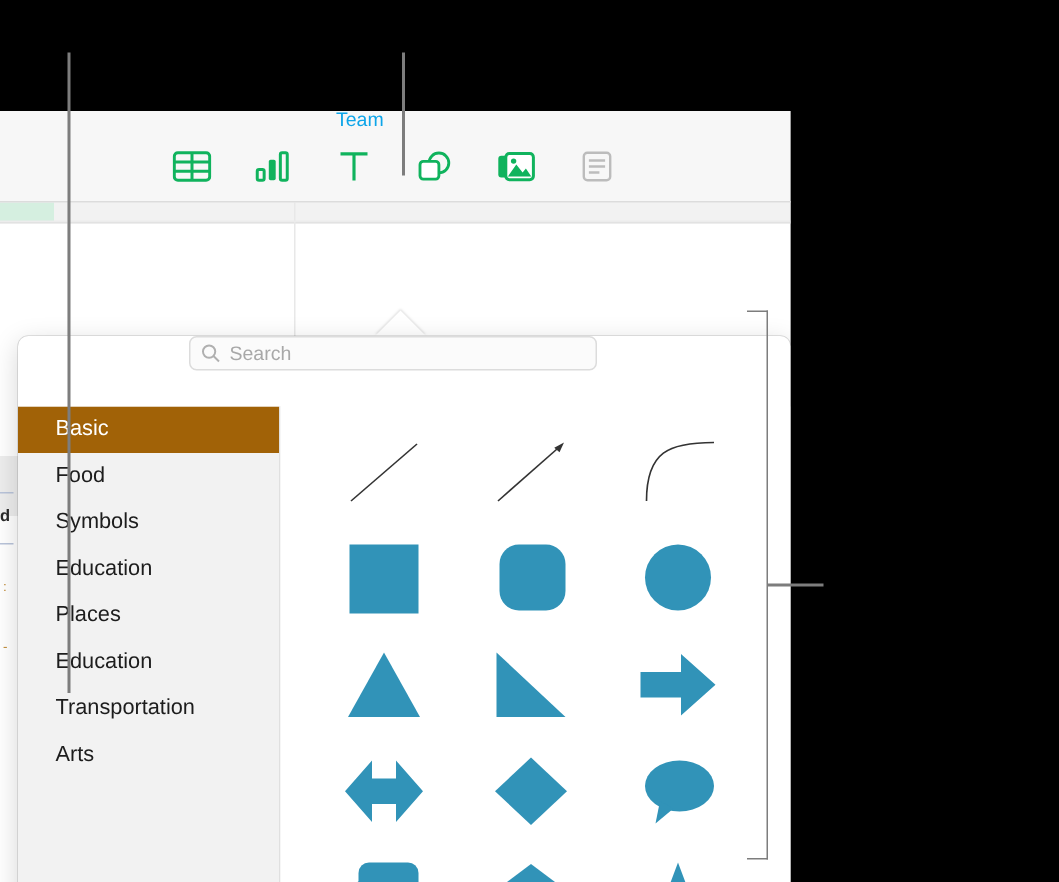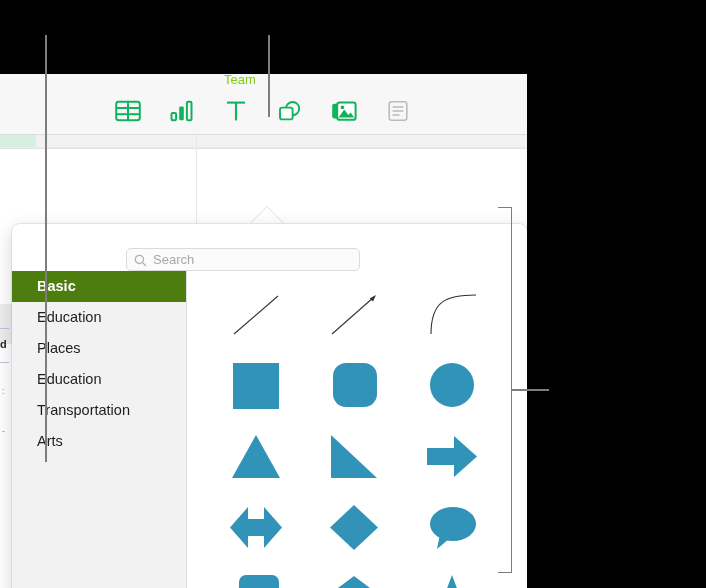--- a/index.html
+++ b/index.html
@@ -140,22 +140,22 @@
     width: 0; height: 0;
     border-left: 17px solid transparent;
     border-right: 17px solid transparent;
     border-bottom: 17px solid #ffffff;
     filter: drop-shadow(0 -1px 0.6px rgba(0,0,0,0.13));
   }
 
   .search-wrap {
     position: absolute;
     left: 114px;
-    top: 24px;
-    width: 234px;
+    top: 0;
+    width: 272px;
     height: 23px;
   }
   .search-field {
     width: 100%;
     height: 100%;
     box-sizing: border-box;
     border: 1px solid #dcdcdc;
     border-radius: 5px;
     background: #fbfbfb;
     padding: 0 8px 0 26px;
@@ -187,23 +187,22 @@
   }
   .cat-item {
     height: 31px;
     line-height: 31px;
     padding-left: 25px;
     font-size: 14.5px;
     color: #1d1d1d;
     white-space: nowrap;
   }
   .cat-item.selected {
-    background: #4d7c0f;
+    background: #a16207;
     color: #ffffff;
-    font-weight: bold;
   }
 
   
   .shape-pane {
     position: absolute;
     left: 175px;
     top: 47px;
     width: 340px;
     height: 391px;
     background: #ffffff;
@@ -233,21 +232,21 @@
   
   .callout-line {
     position: absolute;
     background: #7d7d7d;
   }
   .callout-v { width: 1.6px; }
   .callout-h { height: 1.6px; }
   .callout-label {
     position: absolute;
     font-size: 13px;
-    color: #84cc16;
+    color: #0ea5e9;
     white-space: nowrap;
   }
   .bracket {
     position: absolute;
     box-sizing: border-box;
     border: 1.6px solid #7d7d7d;
     border-left: none;
   }
 </style>
 </head>
@@ -347,20 +346,22 @@
           <svg width="13" height="13" viewBox="0 0 13 13">
             <circle cx="5.4" cy="5.4" r="4.1" fill="none" stroke="#b0b0b0" stroke-width="1.3"></circle>
             <line x1="8.5" y1="8.5" x2="12" y2="12" stroke="#b0b0b0" stroke-width="1.3"></line>
           </svg>
         </span>
         <input class="search-field" type="text" placeholder="Search" style="">
       </div>
 
       <div class="cat-sidebar">
         <div class="cat-item selected">Basic</div>
+        <div class="cat-item">Food</div>
+        <div class="cat-item">Symbols</div>
         <div class="cat-item">Education</div>
         <div class="cat-item">Places</div>
         <div class="cat-item">Education</div>
         <div class="cat-item">Transportation</div>
         <div class="cat-item">Arts</div>
 
       </div>
 
       <div class="shape-pane">
         <div class="shape-grid">

